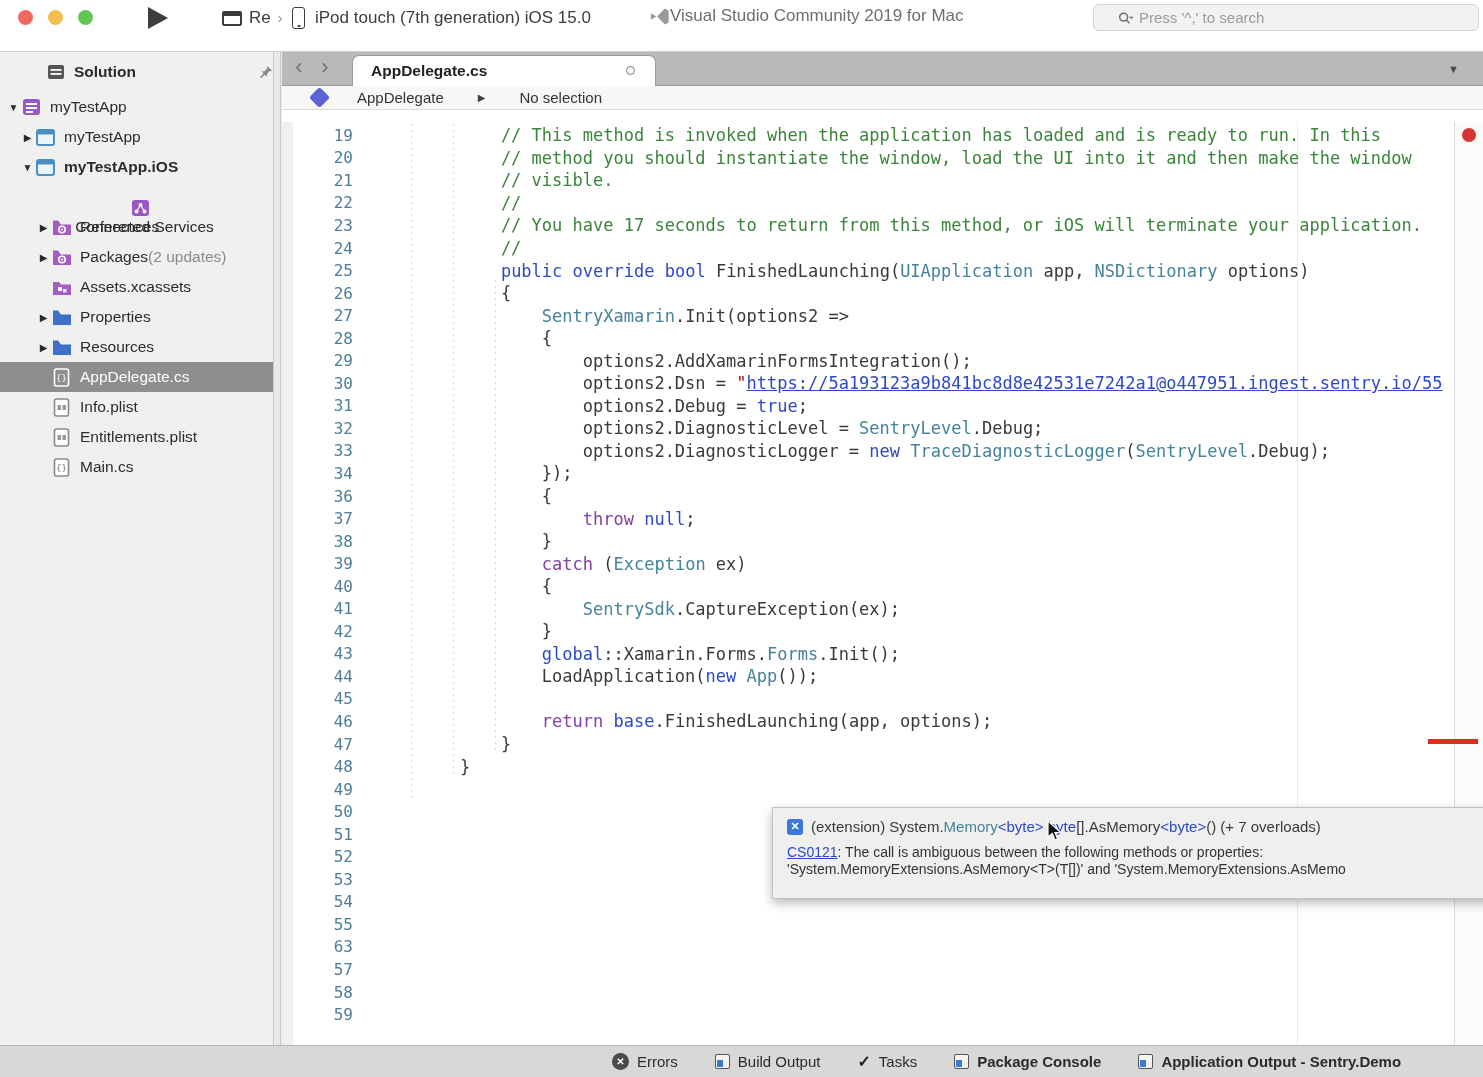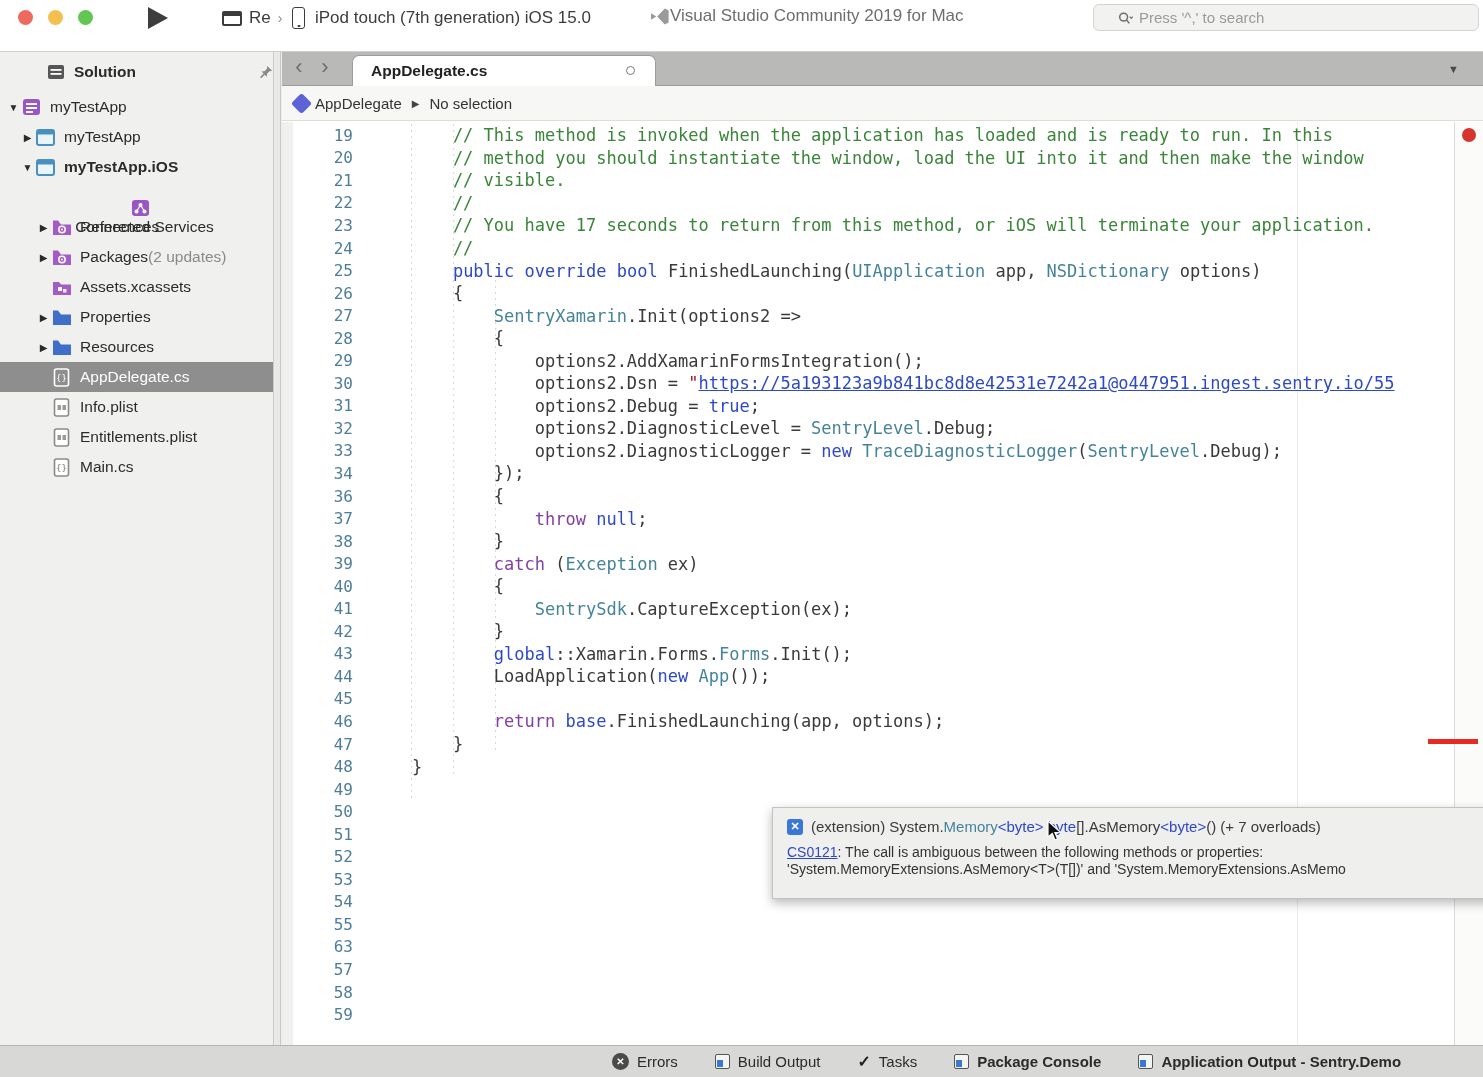--- a/index.html
+++ b/index.html
@@ -41,31 +41,31 @@
   .main { position:absolute; left:282px; top:52px; width:1201px; height:993px; background:#ffffff; }
   .tabbar { position:absolute; left:0; top:0; width:100%; height:34px; background:#b9b9b7; border-bottom:1px solid #9c9c9a; }
   .navbtn { position:absolute; top:2px; font-size:22px; color:#6e6e6c; width:22px; text-align:center; }
   .nav-back{ left:6px; } .nav-fwd{ left:32px; }
   .tab { position:absolute; left:70px; bottom:-1px; width:304px; height:31px; background:#ffffff; border:1px solid #9c9c9a; border-bottom:none; border-radius:7px 7px 0 0; display:flex; align-items:center; padding-left:18px; }
   .tab-label { font-size:15.5px; font-weight:bold; color:#222; }
   .tab-dot { position:absolute; right:20px; top:10px; width:9px; height:9px; border:1.6px solid #777; border-radius:50%; }
   .tab-overflow { position:absolute; right:24px; top:11px; font-size:11px; color:#4a4a48; }
 
   
-  .breadcrumb { position:absolute; left:0; top:34px; width:100%; height:35px; background:#f7f7f5; border-bottom:1px solid #dcdcda; display:flex; align-items:center; padding-left:12px; gap:4px; font-size:15px; color:#333; }
+  .breadcrumb { position:absolute; left:0; top:34px; width:100%; height:24px; background:#f7f7f5; border-bottom:1px solid #dcdcda; display:flex; align-items:center; padding-left:30px; gap:28px; font-size:15px; color:#333; }
   .class-ico { width:15px; height:15px; background:#5b63d6; border-radius:3px; transform:rotate(45deg); margin-right:2px; }
   .bc-sep { font-size:10px; color:#444; margin:0 6px; }
 
   
   .codearea { position:absolute; left:0; top:70px; width:100%; height:923px; background:#fff; overflow:hidden; }
   .bp-margin { position:absolute; left:0; top:0; width:11px; height:100%; background:#f0f0ee; }
   .code-lines { position:absolute; left:0; top:2px; width:100%; }
   .code-line { display:flex; height:22.55px; align-items:center; }
   .ln { width:71px; padding-right:0; text-align:right; font-family:"DejaVu Sans Mono", monospace; font-size:16px; color:#4d7d9a; flex:0 0 71px; }
-  .code { padding-left:18px; font-family:"DejaVu Sans Mono", monospace; font-size:17px; white-space:pre; color:#3a3a3a; }
+  .code { padding-left:18px; font-family:"DejaVu Sans Mono", monospace; font-size:17px; white-space:pre; color:#3a3a3a;margin-left:48px; }
   .t-d { color:#3a3a3a; }
   .t-c { color:#3a8539; }
   .t-k { color:#2d49c7; }
   .t-f { color:#8440a0; }
   .t-y { color:#45839b; }
   .t-s { color:#a31515; }
   .t-u { color:#2d49c7; text-decoration:underline; }
   .t-e { color:#3a3a3a; text-decoration:underline wavy #e0352b; text-decoration-thickness:2px; text-underline-offset:4px; }
   .indent-guide { position:absolute; width:1px; background-image:repeating-linear-gradient(to bottom, #d8d8d8 0 2px, transparent 2px 6px); }
   .col-ruler { position:absolute; left:1015px; top:0; width:1px; height:100%; background:#ececec; }

